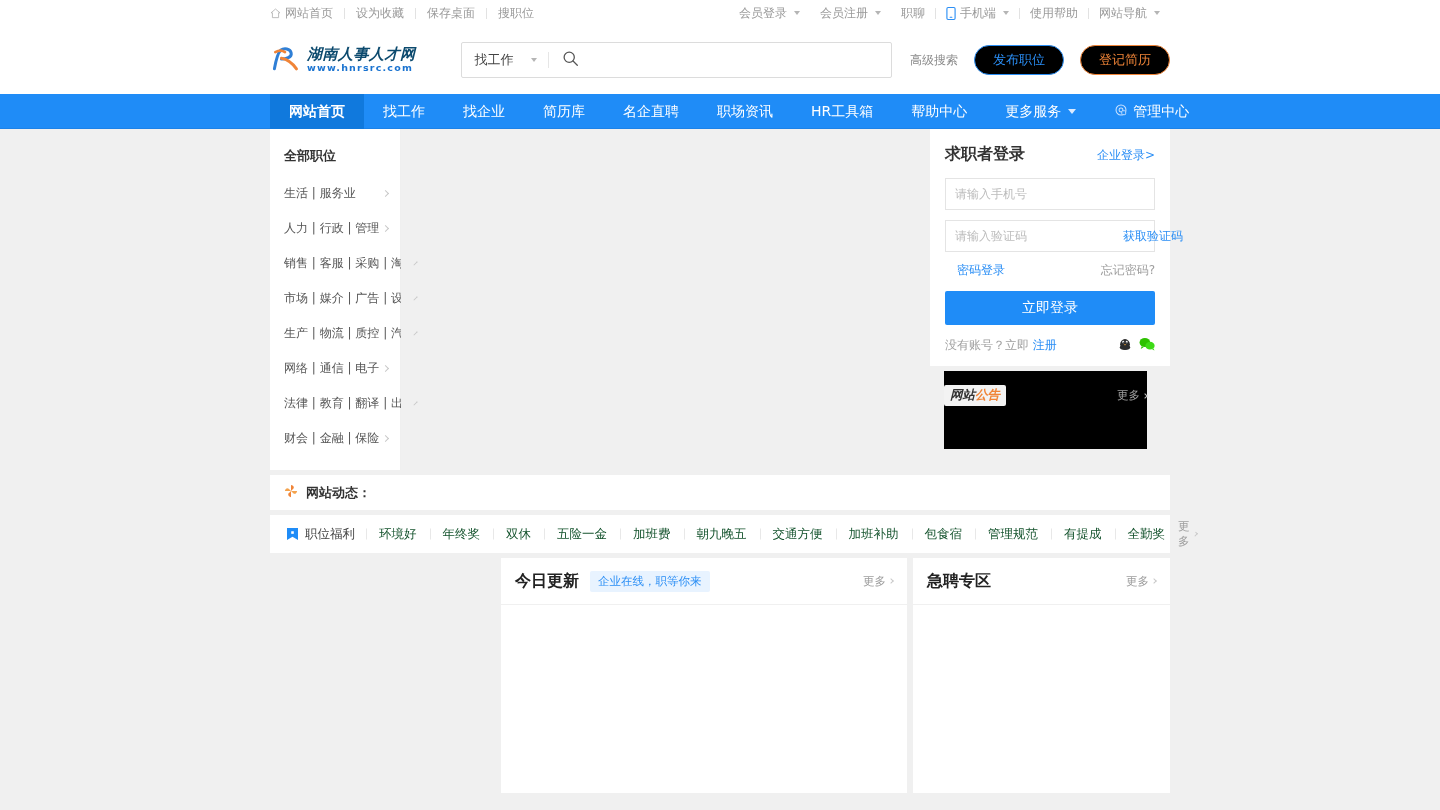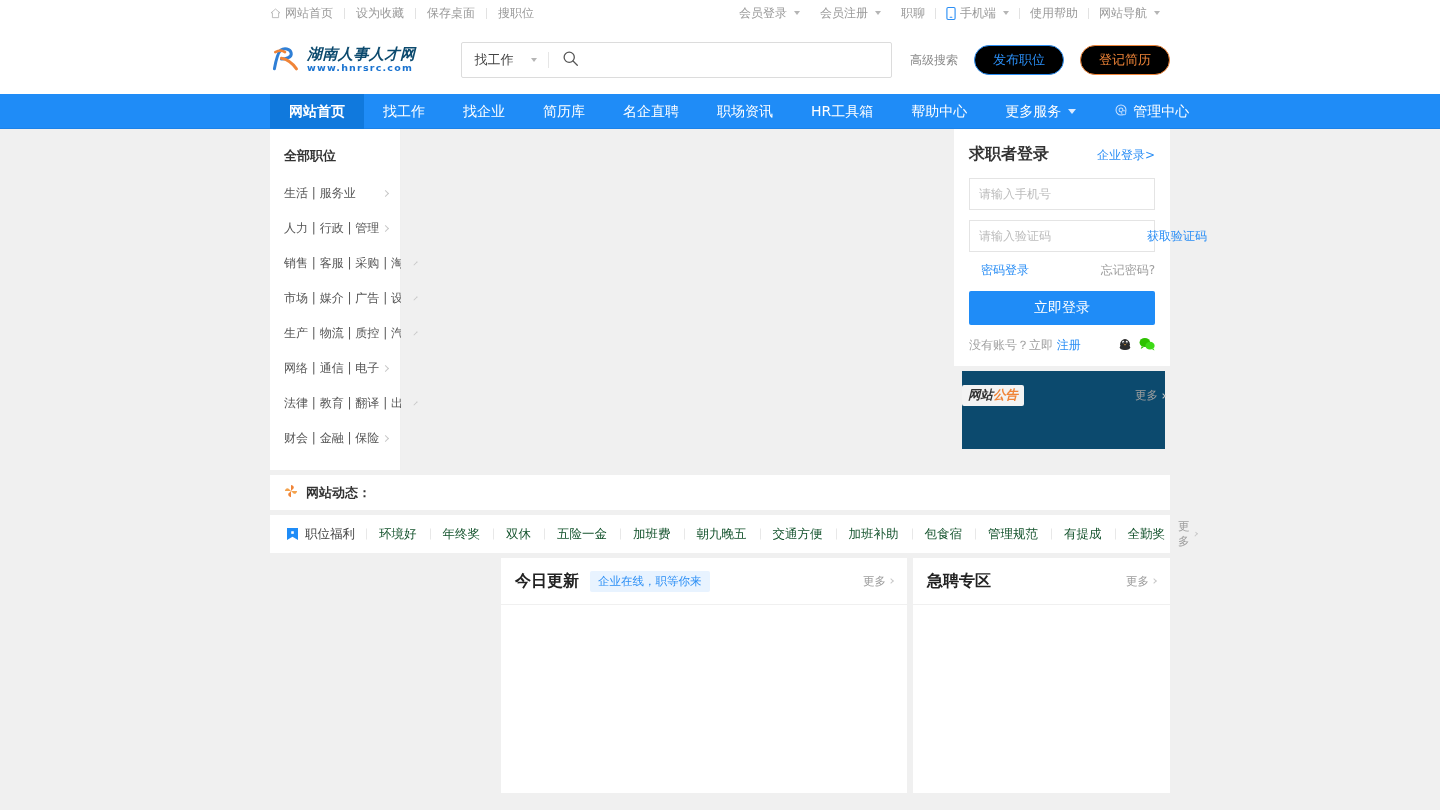--- a/index.html
+++ b/index.html
@@ -142,21 +142,21 @@
     display: inline-block; width: 5px; height: 5px;
     border-top: 1px solid #c8c8c8; border-right: 1px solid #c8c8c8;
     transform: rotate(45deg);
   }
 
   .banner {
     flex: 1; min-height: 321px; background: #f0f0f0;
   }
 
   .loginbox {
-    width: 216px; background: #fff; padding: 15px 15px 12px 15px;
+    width: 240px; background: #fff; padding: 15px 15px 12px 15px;
     margin-left: 4px;
   }
   .lb-head {
     display: flex; align-items: baseline; justify-content: space-between;
     margin-bottom: 13px;
   }
   .lb-title { font-size: 16px; font-weight: bold; color: #333; }
   .lb-corp { font-size: 12px; color: #2a8ef5; cursor: pointer; }
   .lb-field {
     height: 32px; border: 1px solid #e4e4e4; display: flex; align-items: center;
@@ -182,21 +182,21 @@
     font-size: 14px; font-family: inherit; cursor: pointer; border-radius: 2px;
   }
   .lb-foot {
     display: flex; align-items: center; justify-content: space-between;
     margin-top: 12px; font-size: 12px; color: #9e9e9e;
   }
   .lb-reg { color: #2a8ef5; cursor: pointer; }
   .lb-socials { display: flex; align-items: center; gap: 7px; }
 
   .notice {
-    width: 203px; background: #0c4a6e; margin-left: 12px; margin-top: 5px;
+    width: 203px; background: #000000; margin-left: 18px; margin-top: 5px;
     height: 78px; padding: 14px 0;
   }
   .notice-head { display: flex; align-items: center; justify-content: space-between; }
   .notice-tag {
     background: #f3f3f3; padding: 2px 6px; font-size: 12.5px; font-weight: bold;
     font-style: italic; border-radius: 2px;
   }
   .notice-tag .t1 { color: #333; }
   .notice-tag .t2 { color: #f08437; }
   .more {

